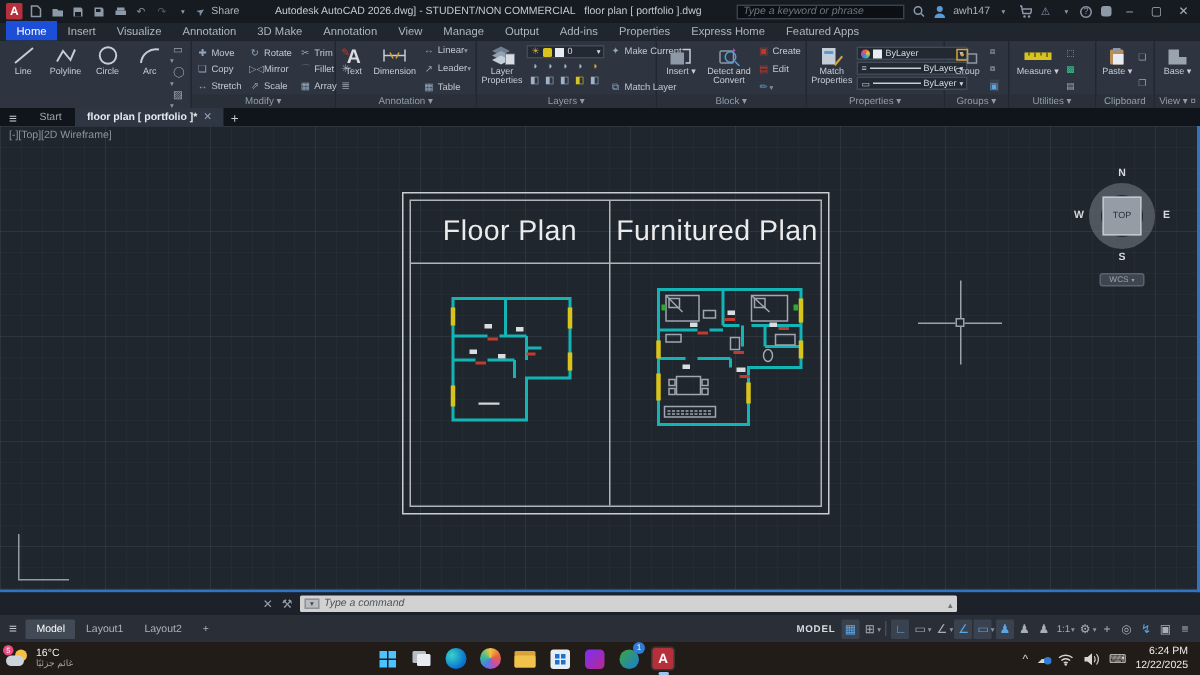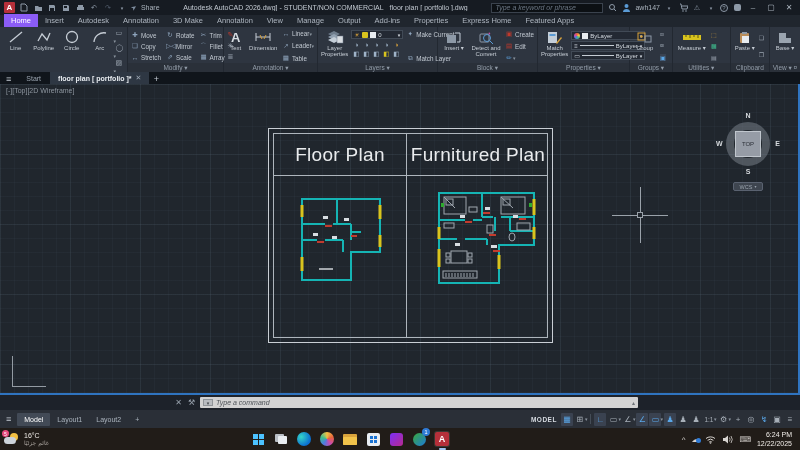--- a/index.html
+++ b/index.html
@@ -16,21 +16,21 @@
   .qicon svg { display:block; }
   .tb-title { flex:1; text-align:center; color:#c3cad2; white-space:nowrap; overflow:hidden; }
   .tb-search { width:112px; height:10px; background:#0c1014; border:1px solid #3a424d;
     display:flex; align-items:center; padding:0 3px; color:#6b7683; font-style:italic; }
   .winbtn { width:14px; text-align:center; color:#aab3bd; font-size:8px; }
   .plane { display:inline-block; transform:rotate(-35deg); color:#7f8ea0; }
 
   
   #ribbontabs { top:15px; height:12px; background:#20262e; display:flex; align-items:flex-end; font-size:7.5px; color:#aeb6c0; padding-left:4px; }
   .rtab { padding:2px 7px; cursor:default; }
-  .rtab.active { background:#8b5cf6; color:#fff; }
+  .rtab.active { background:#1d4ed8; color:#fff; }
 
   
   #ribbon { top:27px; height:45px; background:#2e3540; display:flex; color:#c6cdd5; }
   .panel { border-right:1px solid #222831; display:flex; flex-direction:column; }
   .pbody { flex:1; display:flex; align-items:stretch; padding:2px 3px 0 3px; gap:3px; }
   .plabel { height:9px; font-size:6.5px; color:#929ca8; text-align:center; line-height:9px; background:#2a3039; white-space:nowrap; }
   .bigbtn { display:flex; flex-direction:column; align-items:center; justify-content:flex-start; width:30px; }
   .bigbtn .bicon { height:16px; display:flex; align-items:center; justify-content:center; }
   .bigbtn .blab { font-size:6px; line-height:1.05; text-align:center; color:#c6cdd5; }
   .scol { display:flex; flex-direction:column; justify-content:space-around; font-size:7px; color:#9aa4af; }
@@ -228,21 +228,21 @@
       </svg>
     </span>
   <span class="winbtn">–</span>
   <span class="winbtn">▢</span>
   <span class="winbtn">✕</span>
 </div>
 
 <div class="bar" id="ribbontabs">
   <span class="rtab active">Home</span>
   <span class="rtab">Insert</span>
-  <span class="rtab">Autodesk</span>
+  <span class="rtab">Visualize</span>
   <span class="rtab">Annotation</span>
   <span class="rtab">3D Make</span>
   <span class="rtab">Annotation</span>
   <span class="rtab">View</span>
   <span class="rtab">Manage</span>
   <span class="rtab">Output</span>
   <span class="rtab">Add-ins</span>
   <span class="rtab">Properties</span>
   <span class="rtab">Express Home</span>
   <span class="rtab">Featured Apps</span>

